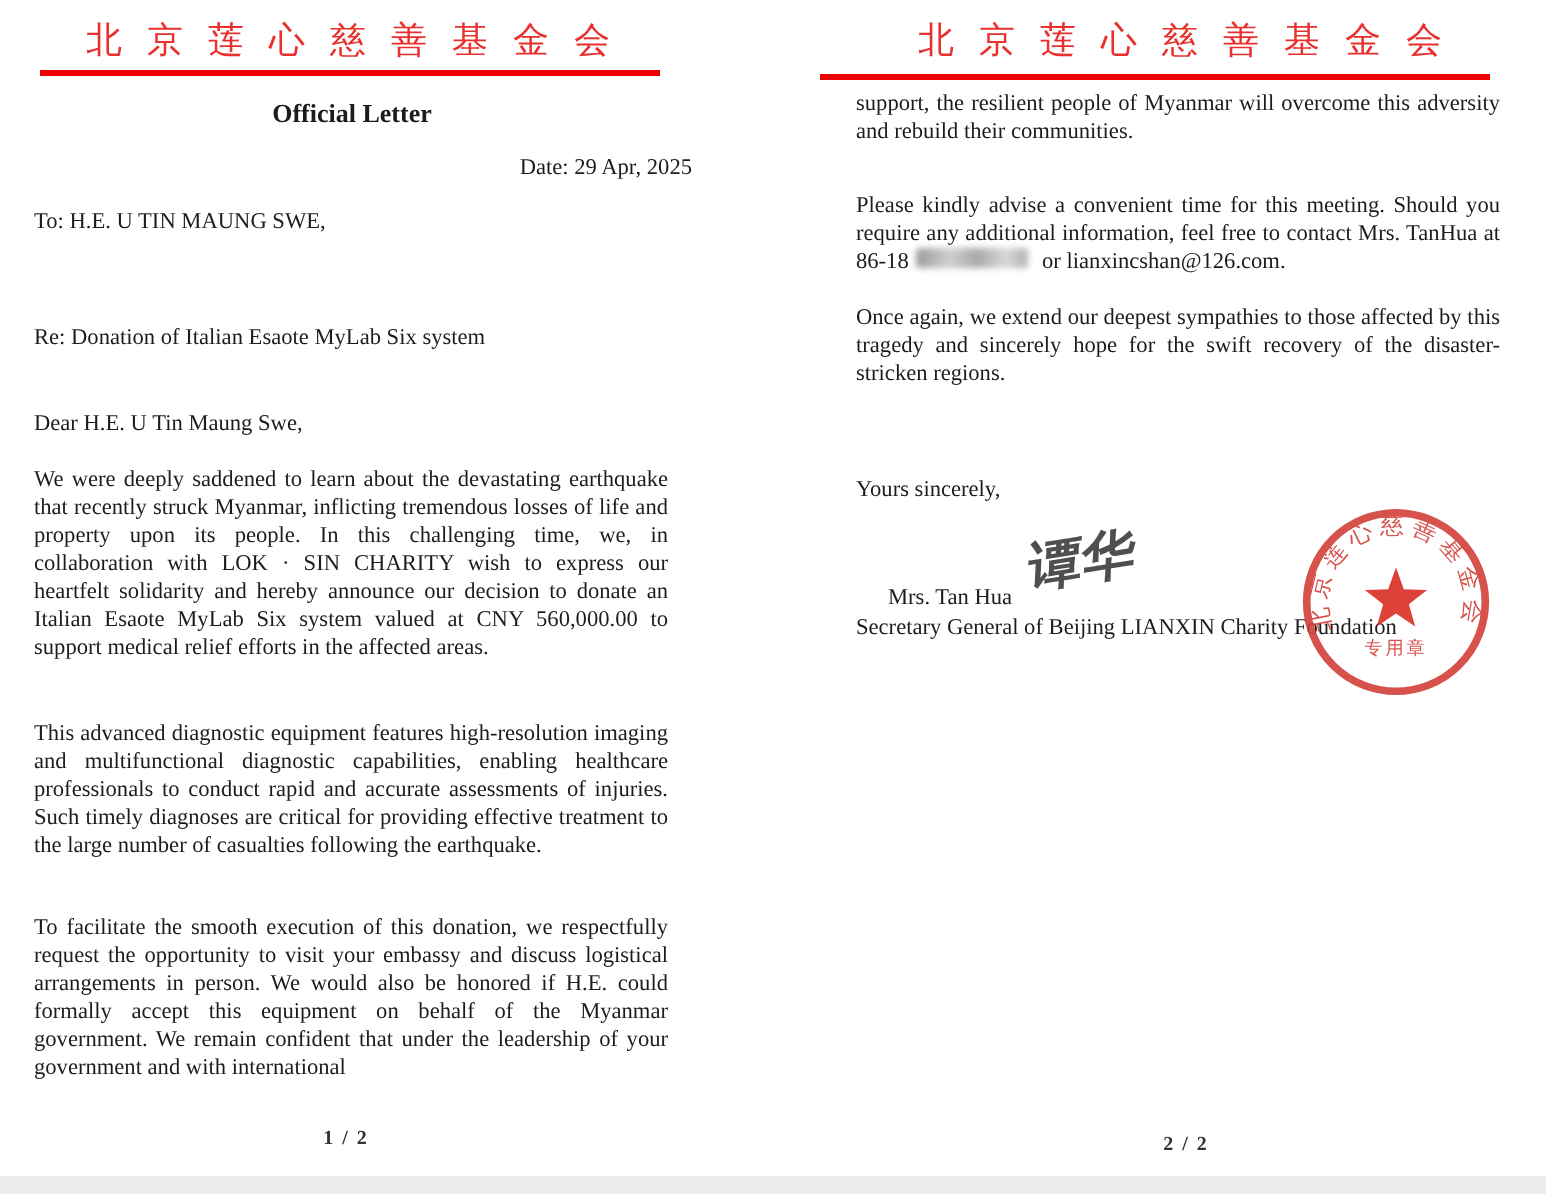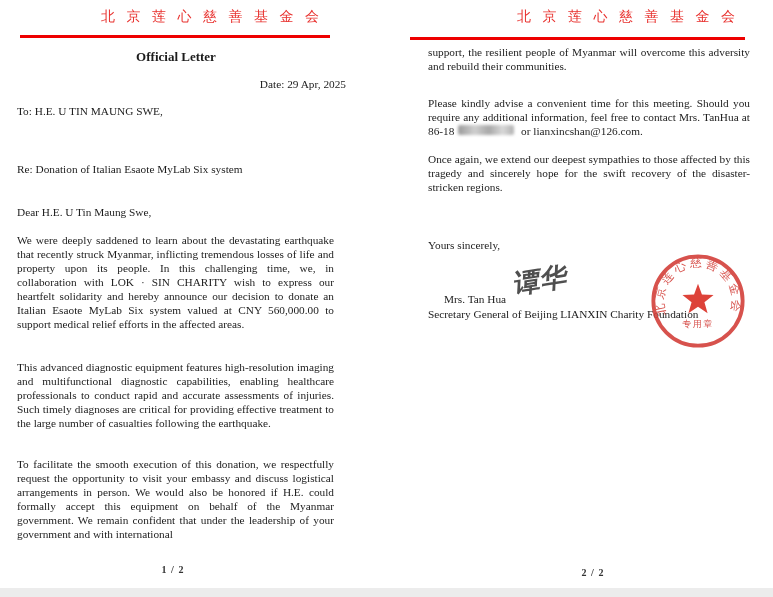--- a/index.html
+++ b/index.html
@@ -1,20 +1,20 @@
 <!DOCTYPE html>
 <html><head>
 <meta charset="utf-8">
 <style>
   * { margin:0; padding:0; box-sizing:border-box; }
   html,body { width:773px; height:597px; background:#ffffff; overflow:hidden;
     font-family:"Liberation Serif","DejaVu Serif",serif; color:#1c1c1c; }
   .abs { position:absolute; }
-  .org-title { font-size:14px; color:#e8312e; letter-spacing:4px; white-space:nowrap;
-    transform:translateX(-50%); font-weight:500;margin-left:36px; }
+  .org-title { font-size:18px; color:#e8312e; letter-spacing:4px; white-space:nowrap;
+    transform:translateX(-50%); font-weight:500; }
   .red-line { height:3px; background:#ee0000; }
   .doc-title { font-size:13px; font-weight:bold; transform:translateX(-50%); white-space:nowrap; }
   .body-text { font-size:11.3px; line-height:14px; text-align:justify; }
   .line-text { font-size:11.3px; line-height:14px; white-space:nowrap; }
   .right-align { font-size:11.3px; text-align:right; }
   .page-num { font-size:10px; font-weight:bold; letter-spacing:1px; color:#333;
     transform:translateX(-50%); white-space:nowrap; }
   .phone-blur { display:inline-block; width:56px; height:10px; vertical-align:baseline;
     margin:0 4px 0 1px; border-radius:2px; filter:blur(1.6px);
     background:linear-gradient(90deg,#9a9a9a 0%,#cfcfcf 30%,#a8a8a8 55%,#d8d8d8 80%,#b0b0b0 100%); }

